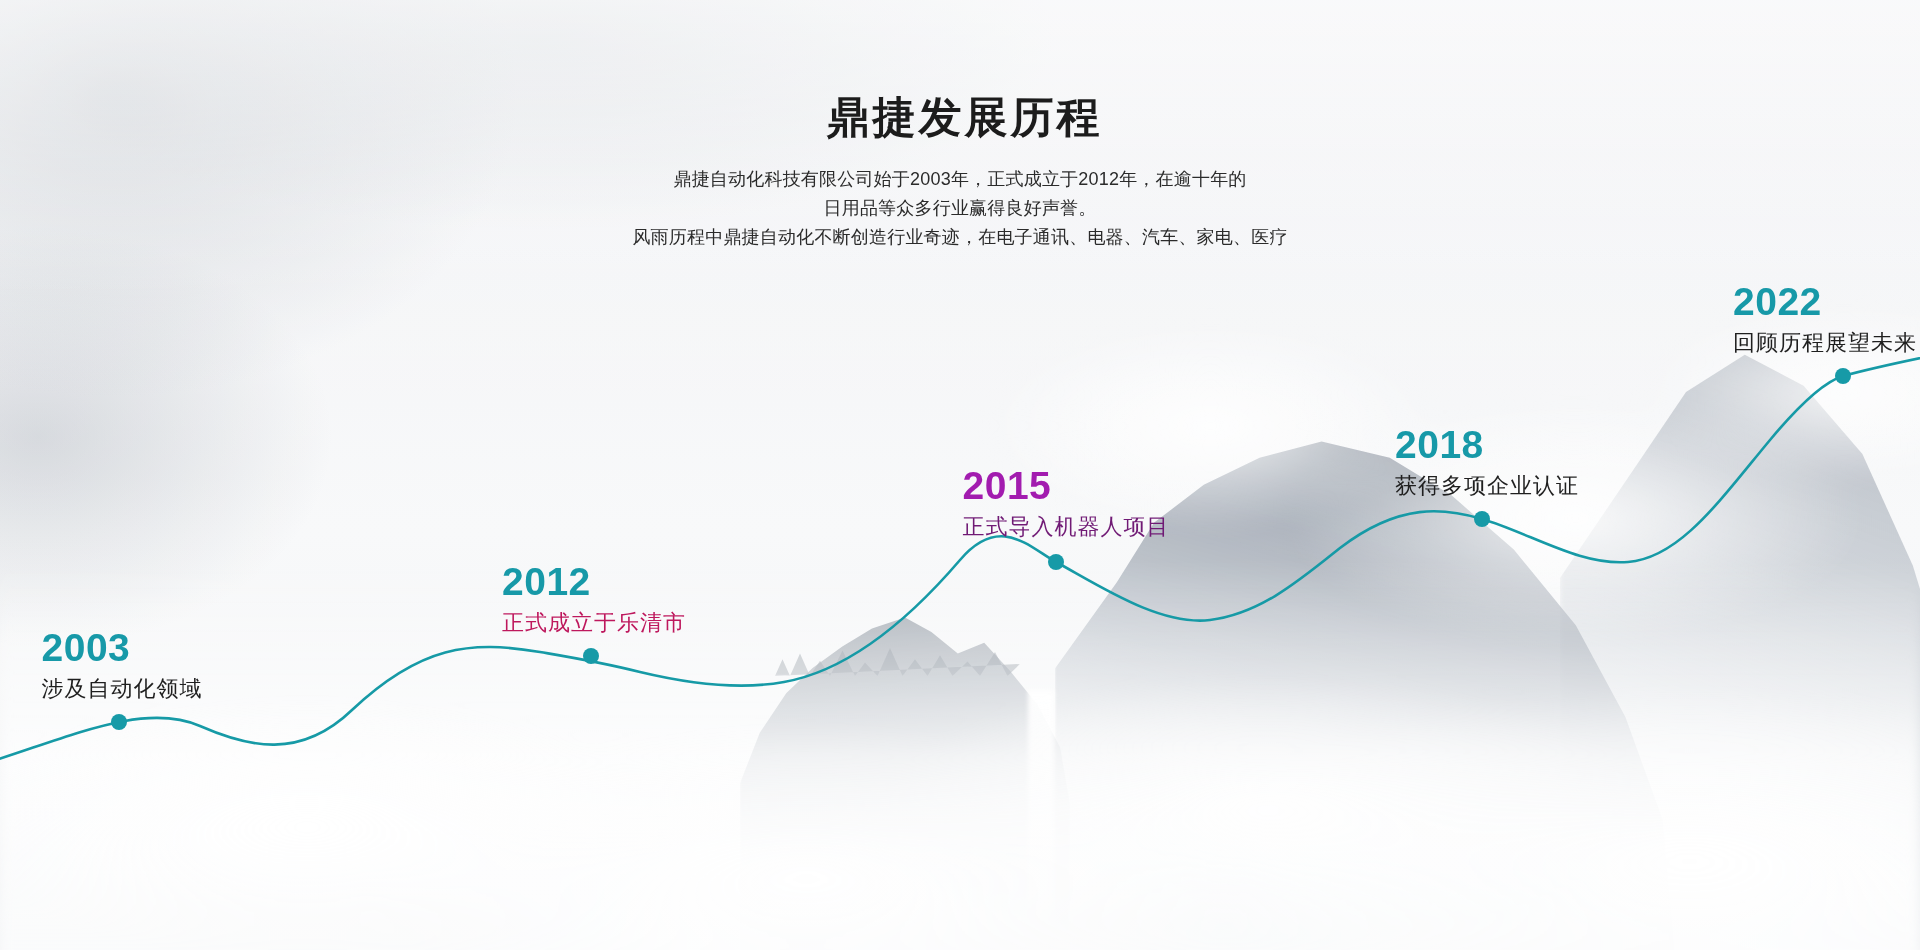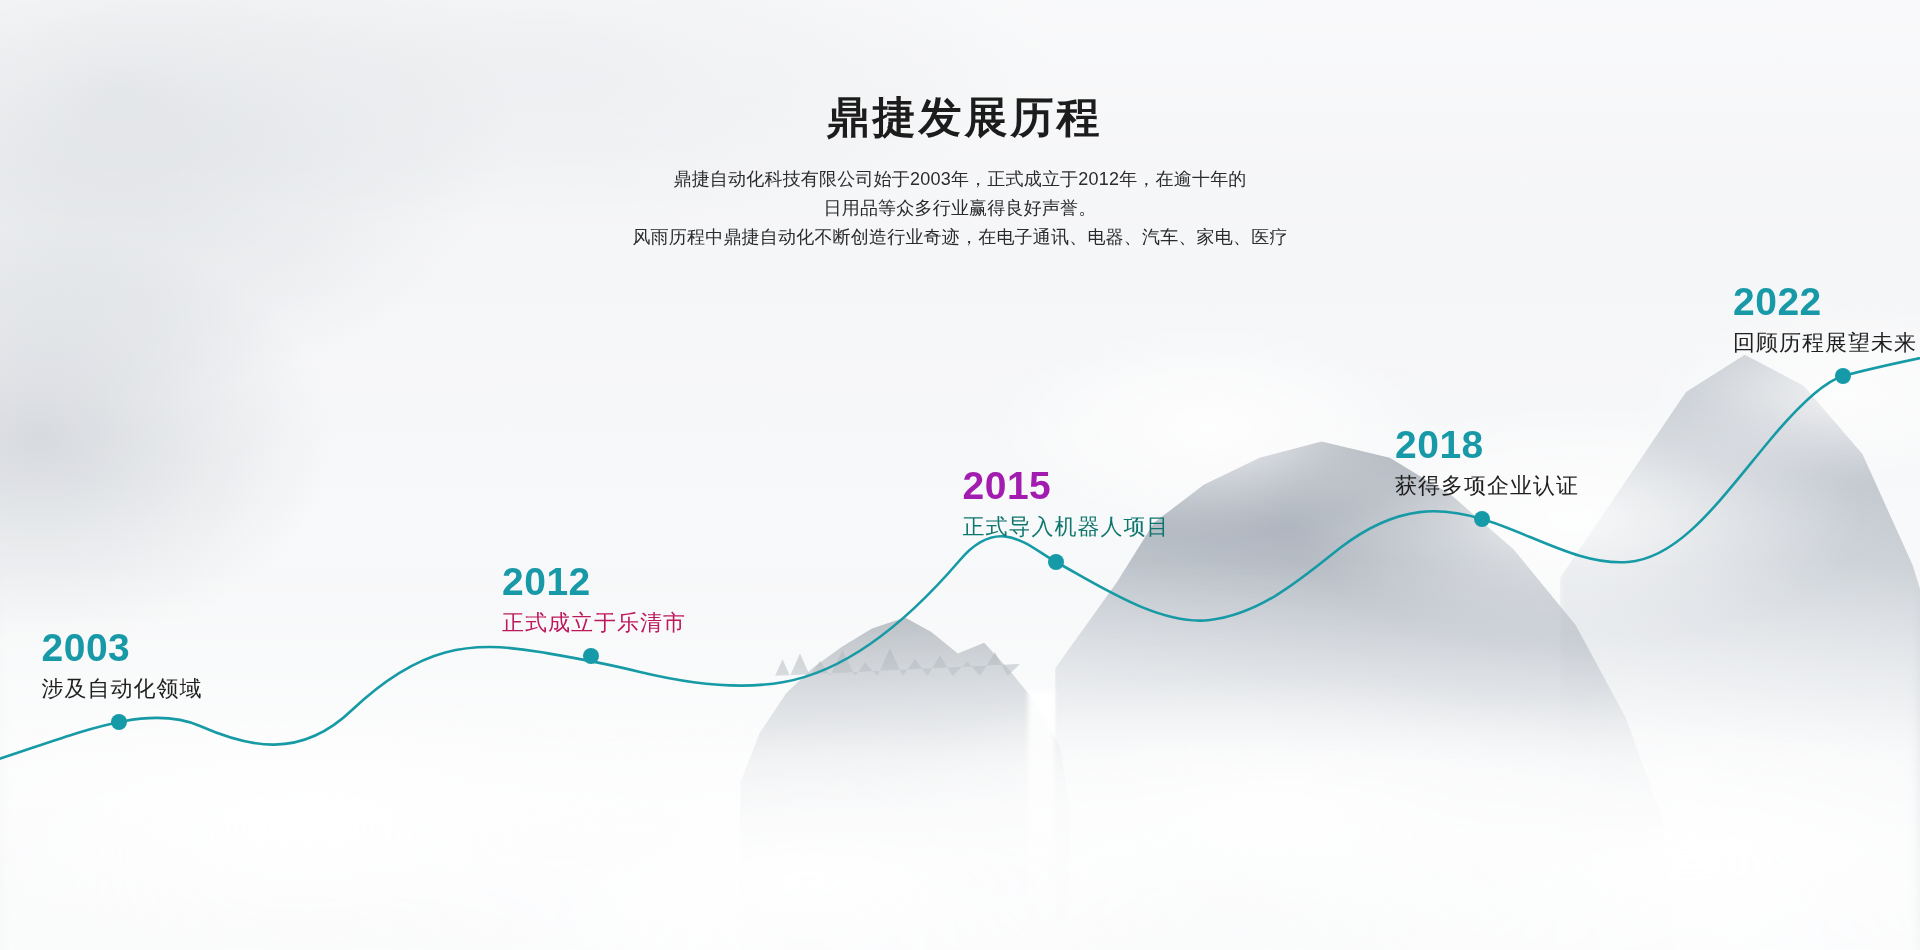--- a/index.html
+++ b/index.html
@@ -198,21 +198,21 @@
       <div class="milestone" style="left: 122px; top: 628px;">
         <div class="milestone-year" style="color: rgb(23, 153, 168);">2003</div>
         <div class="milestone-label" style="color: rgb(31, 31, 31);">涉及自动化领域</div>
       </div>
       <div class="milestone" style="left: 594px; top: 562px;">
         <div class="milestone-year" style="color: rgb(23, 153, 168);">2012</div>
         <div class="milestone-label" style="color: #be185d;">正式成立于乐清市</div>
       </div>
       <div class="milestone" style="left: 1066px; top: 466px;">
         <div class="milestone-year" style="color: #a21caf;">2015</div>
-        <div class="milestone-label" style="color: #0f766e;">正式导入机器人项目</div>
+        <div class="milestone-label" style="color: #701a75;">正式导入机器人项目</div>
       </div>
       <div class="milestone" style="left: 1487px; top: 425px;">
         <div class="milestone-year" style="color: rgb(23, 153, 168);">2018</div>
         <div class="milestone-label" style="color: rgb(31, 31, 31);">获得多项企业认证</div>
       </div>
       <div class="milestone" style="left: 1825px; top: 282px;">
         <div class="milestone-year" style="color: rgb(23, 153, 168);">2022</div>
         <div class="milestone-label" style="color: rgb(31, 31, 31);">回顾历程展望未来</div>
       </div>
     </div>

